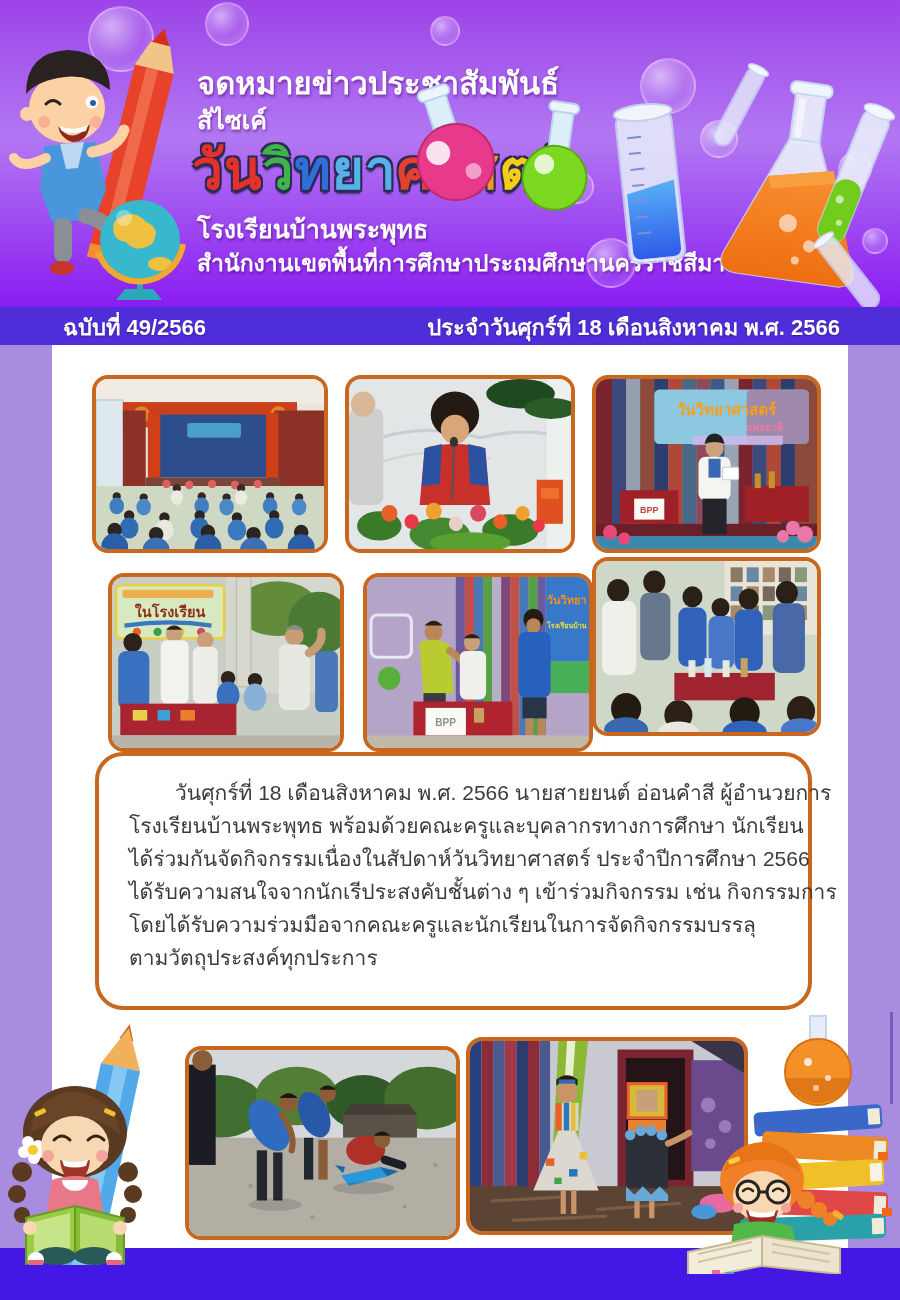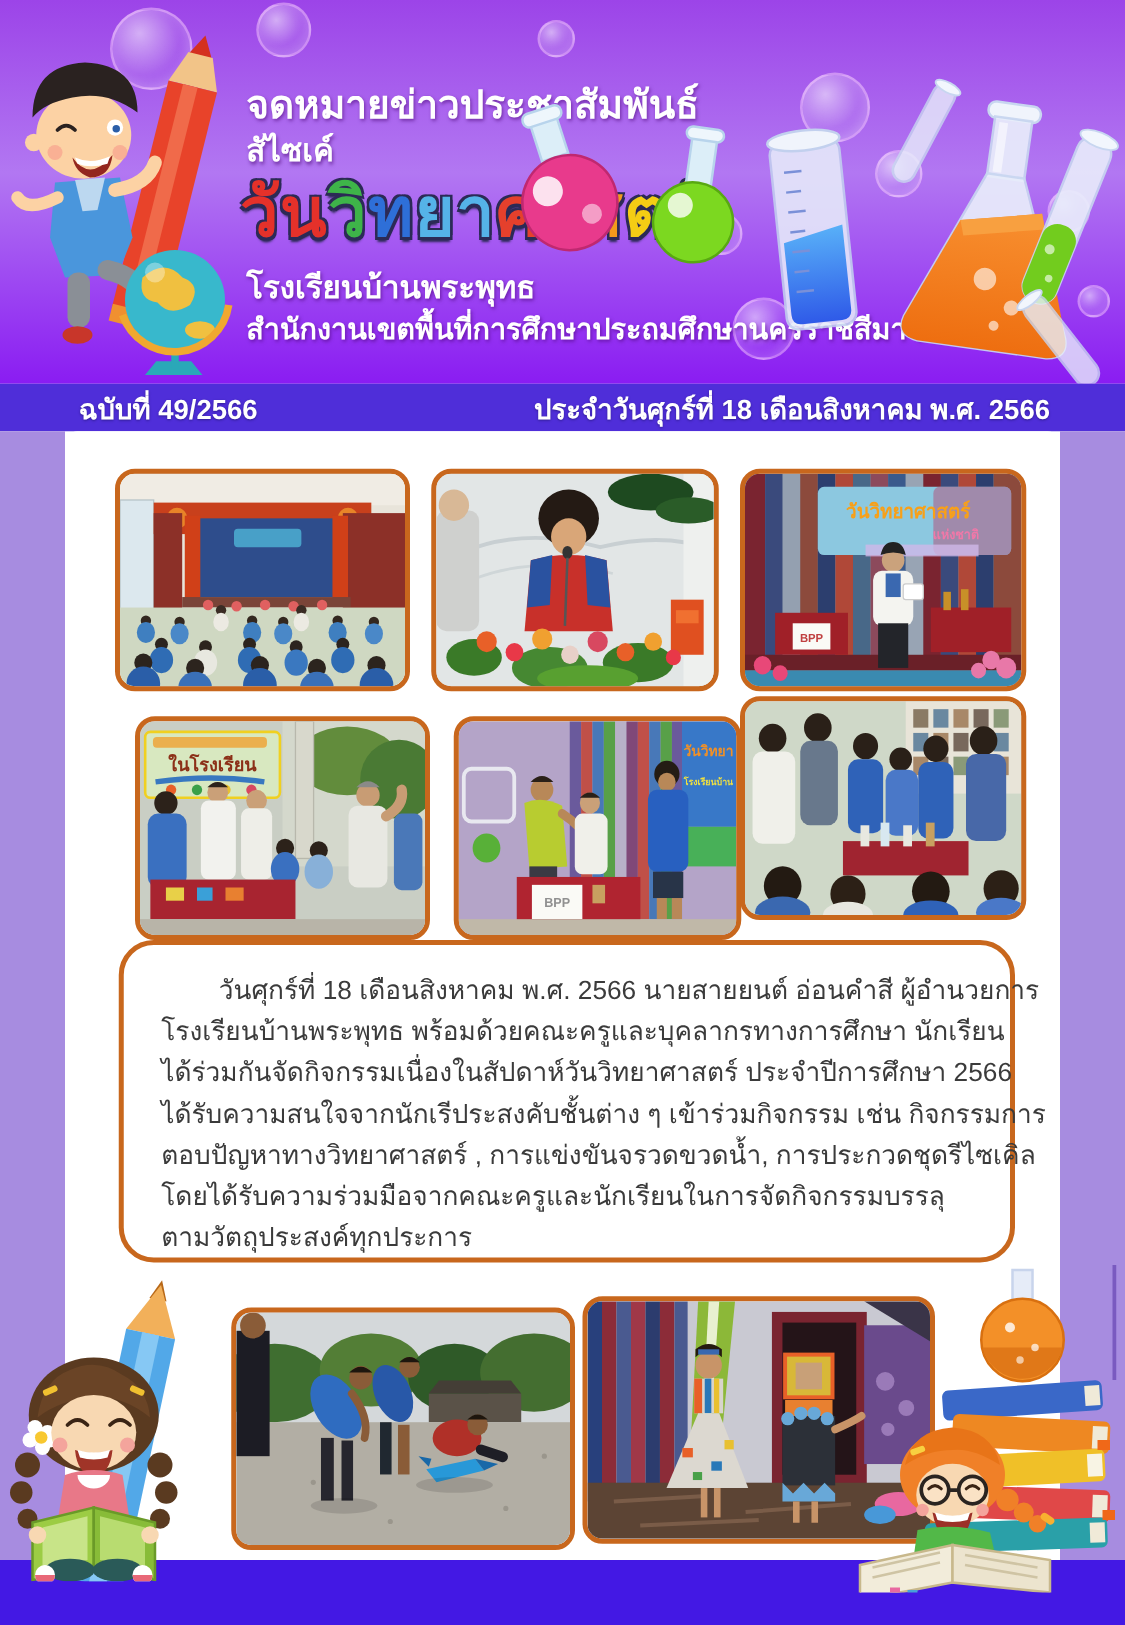--- a/index.html
+++ b/index.html
@@ -467,21 +467,20 @@
       <circle cx="204" cy="142" r="14" fill="#2c2016"></circle>
         <ellipse cx="204" cy="160" rx="20" ry="11" fill="#4a78c8"></ellipse>
     </svg>
   </figure>
 
   <div class="article">
     <div class="ln first">วันศุกร์ที่ 18 เดือนสิงหาคม พ.ศ. 2566 นายสายยนต์ อ่อนคำสี ผู้อำนวยการ</div>
     <div class="ln">โรงเรียนบ้านพระพุทธ พร้อมด้วยคณะครูและบุคลากรทางการศึกษา นักเรียน</div>
     <div class="ln">ได้ร่วมกันจัดกิจกรรมเนื่องในสัปดาห์วันวิทยาศาสตร์ ประจำปีการศึกษา 2566</div>
     <div class="ln">ได้รับความสนใจจากนักเรีประสงคับชั้นต่าง ๆ เข้าร่วมกิจกรรม เช่น กิจกรรมการ</div>
-    <div class="ln">ตอบปัญหาทางวิทยาศาสตร์ , การแข่งขันจรวดขวดน้ำ, การประกวดชุดรีไซเคิล</div>
     <div class="ln">โดยได้รับความร่วมมือจากคณะครูและนักเรียนในการจัดกิจกรรมบรรลุ</div>
     <div class="ln">ตามวัตถุประสงค์ทุกประการ</div>
   </div>
 
   <figure class="ph" style="left:185px;top:1046px;width:267px;height:186px;margin:0;">
     <svg viewBox="0 0 260 178" preserveAspectRatio="none">
       <rect width="260" height="178" fill="#d4d8da"></rect>
       <ellipse cx="30" cy="54" rx="44" ry="30" fill="#3f6e30"></ellipse>
       <ellipse cx="105" cy="44" rx="40" ry="28" fill="#537e36"></ellipse>
       <ellipse cx="170" cy="50" rx="36" ry="26" fill="#2f5a28"></ellipse>

